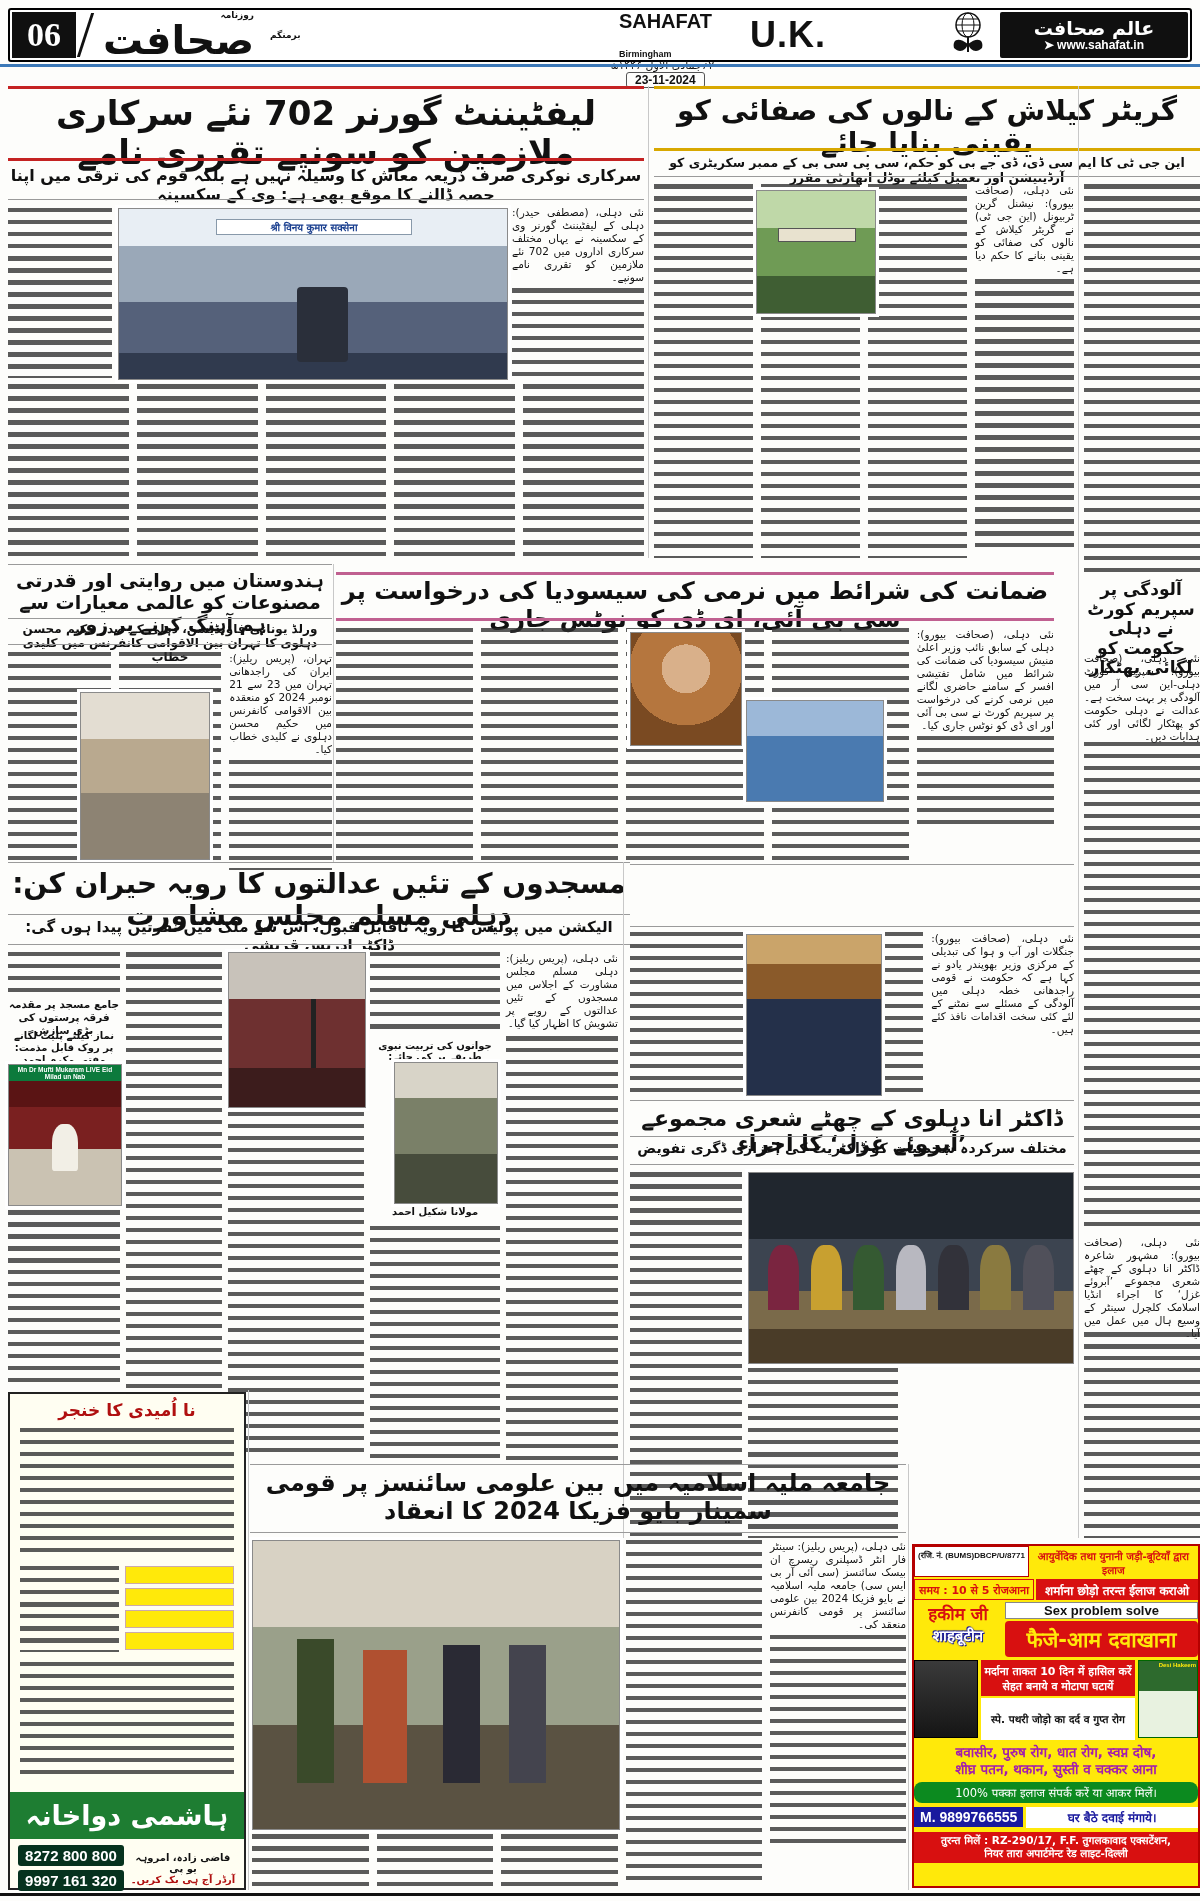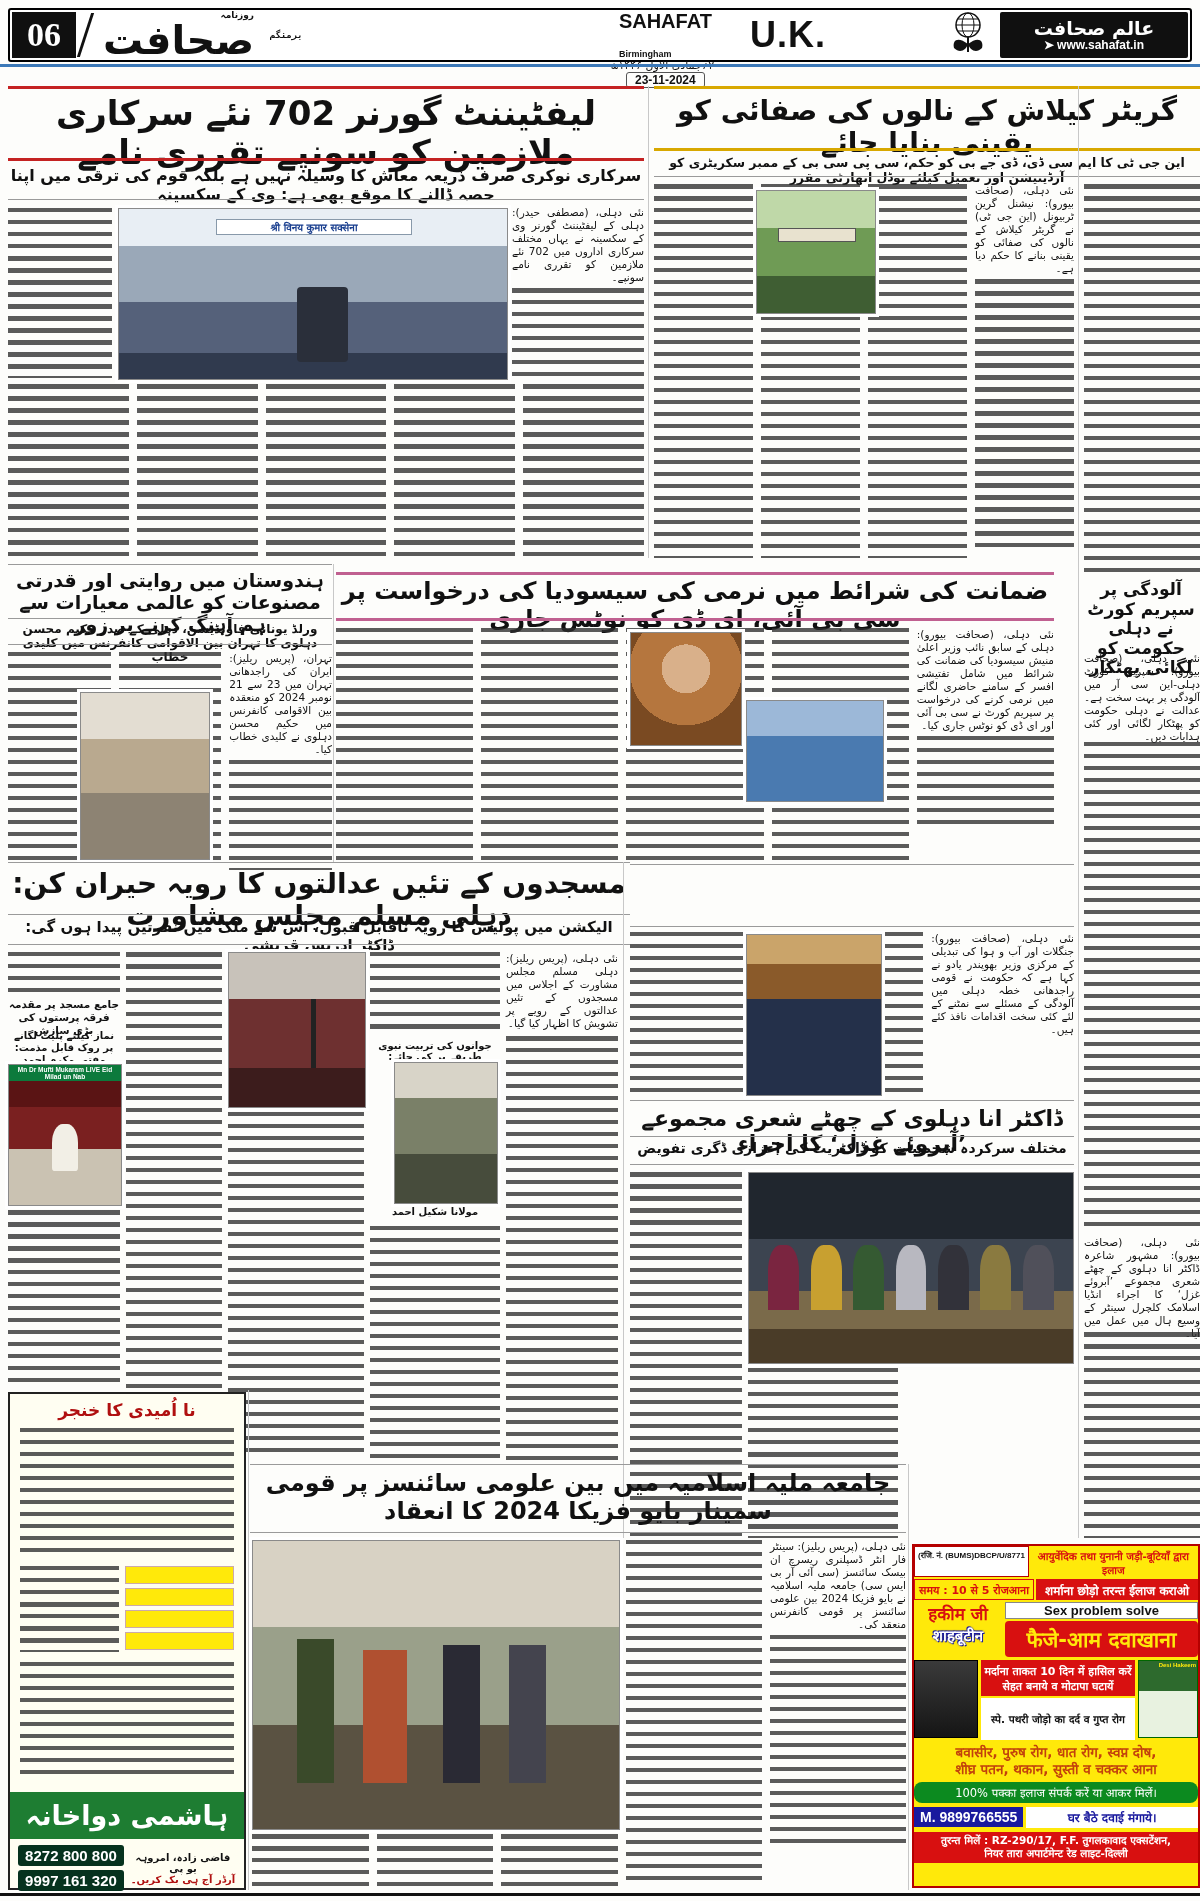--- a/index.html
+++ b/index.html
@@ -42,21 +42,21 @@
 
 <div class="page">
 
   <div class="hdr">
     <div class="pgnum blackbox">06</div>
     <div style="width:10px;border-left:3px solid #111;height:44px;transform:skewX(-18deg);margin:0 6px;"></div>
     <div style="display:flex;flex-direction:column;align-items:flex-end;margin-right:10px;">
       <span class="mast-small">روزنامہ</span>
       <span class="mast">صحافت</span>
     </div>
-    <span class="mast-small" style="margin:17px 6px;font-family:Liberation Mono, monospace;">برمنگم</span>
+    <span class="mast-small" style="margin:17px 6px;">برمنگم</span>
     <div style="flex:1;"></div>
     <div style="display:flex;flex-direction:column;align-items:center;margin-right:30px;">
       <div style="display:flex;align-items:baseline;gap:16px;font-family:'Liberation Sans',sans-serif;flex-direction:column;">
         <span style="font-size:10px;font-weight:bold;">DAILY</span>
         <span style="font-size:20px;font-weight:bold;">SAHAFAT</span>
         <span style="font-size:9px;font-weight:bold;">Birmingham</span>
       </div>
       <span style="font-size:11px;direction:rtl;">۲۰؍جمادی الاول ۱۴۴۶ھ</span>
       <span class="datebox">23-11-2024</span>
     </div>
@@ -311,21 +311,21 @@
         <div style="background:#d81010;color:#fff;font-weight:bold;font-size:11px;text-align:center;padding:3px 2px;">
           <div>मर्दाना ताकत 10 दिन में हासिल करें</div>
           <div>सेहत बनाये व मोटापा घटायें</div>
         </div>
         <div style="background:#fff;color:#111;font-weight:bold;font-size:10.5px;text-align:center;margin-top:2px;padding:14px 0;">स्पे. पथरी जोड़ो का दर्द व गुप्त रोग</div>
       </div>
       <div style="width:58px;height:76px;background:linear-gradient(180deg,#2d6a2d 0 40%,#e8f2e0 40% 100%);border:1px solid #060;position:relative;">
         <div style="position:absolute;top:1px;right:1px;font:bold 6px 'Liberation Sans',sans-serif;color:#ffe90a;">Desi Hakeem</div>
       </div>
     </div>
-    <div style="margin-top:4px;color:#c2410c;font-weight:bold;font-size:13.5px;text-align:center;line-height:1.25;">
+    <div style="margin-top:4px;color:#a21caf;font-weight:bold;font-size:13.5px;text-align:center;line-height:1.25;">
       <div>बवासीर, पुरुष रोग, धात रोग, स्वप्न दोष,</div>
       <div>शीघ्र पतन, थकान, सुस्ती व चक्कर आना</div>
     </div>
     <div style="background:#0c8a1f;color:#fff;font-weight:normal;font-size:11.5px;text-align:center;margin-top:4px;padding:3px 0;border-radius:8px;">100% पक्का इलाज संपर्क करें या आकर मिलें।</div>
     <div style="display:flex;margin-top:4px;gap:3px;align-items:center;">
       <div style="background:#1a1a9e;color:#fff;font:bold 14px 'Liberation Sans',sans-serif;padding:2px 6px;">M. 9899766555</div>
       <div style="flex:1;background:#fff;color:#1a1a9e;font-weight:bold;font-size:12px;text-align:center;padding:2px 0;">घर बैठे दवाई मंगाये।</div>
     </div>
     <div style="background:#d81010;color:#fff;font-weight:bold;font-size:10.5px;text-align:center;margin-top:4px;padding:2px 0;line-height:1.3;">
       <div>तुरन्त मिलें : RZ-290/17, F.F. तुगलकावाद एक्सटेंशन,</div>

